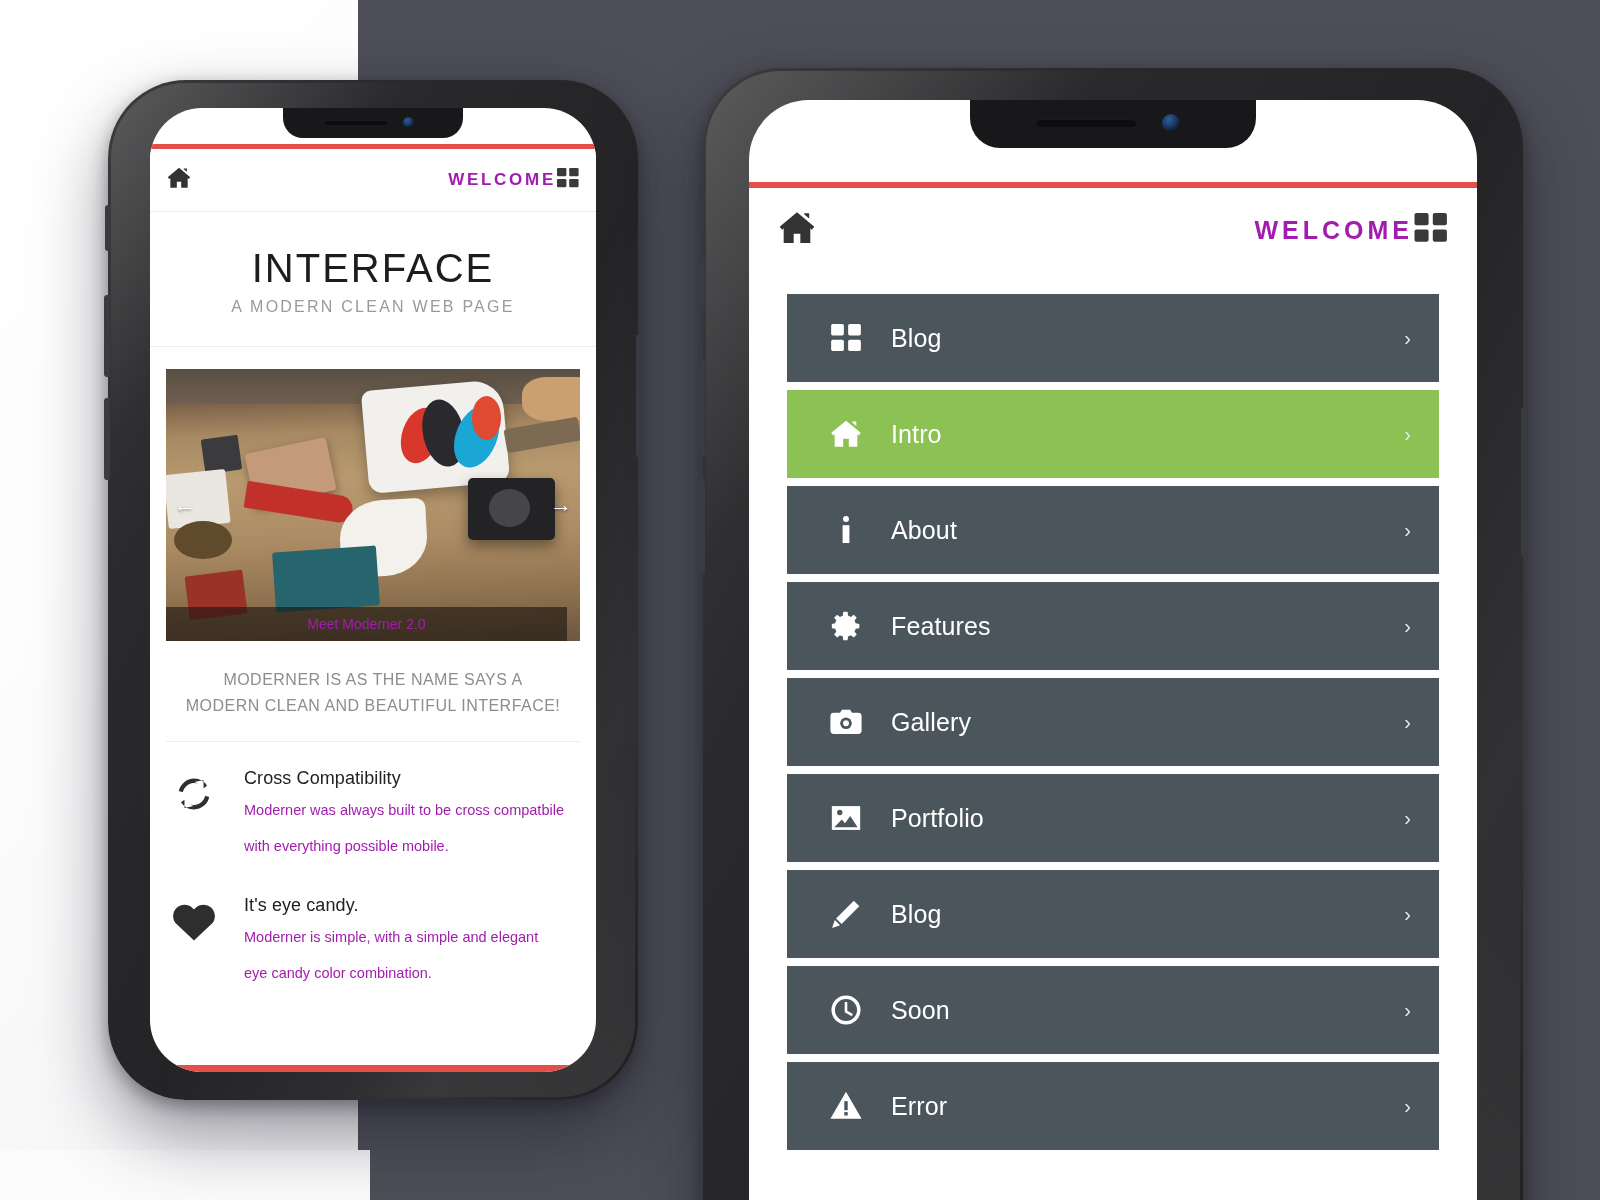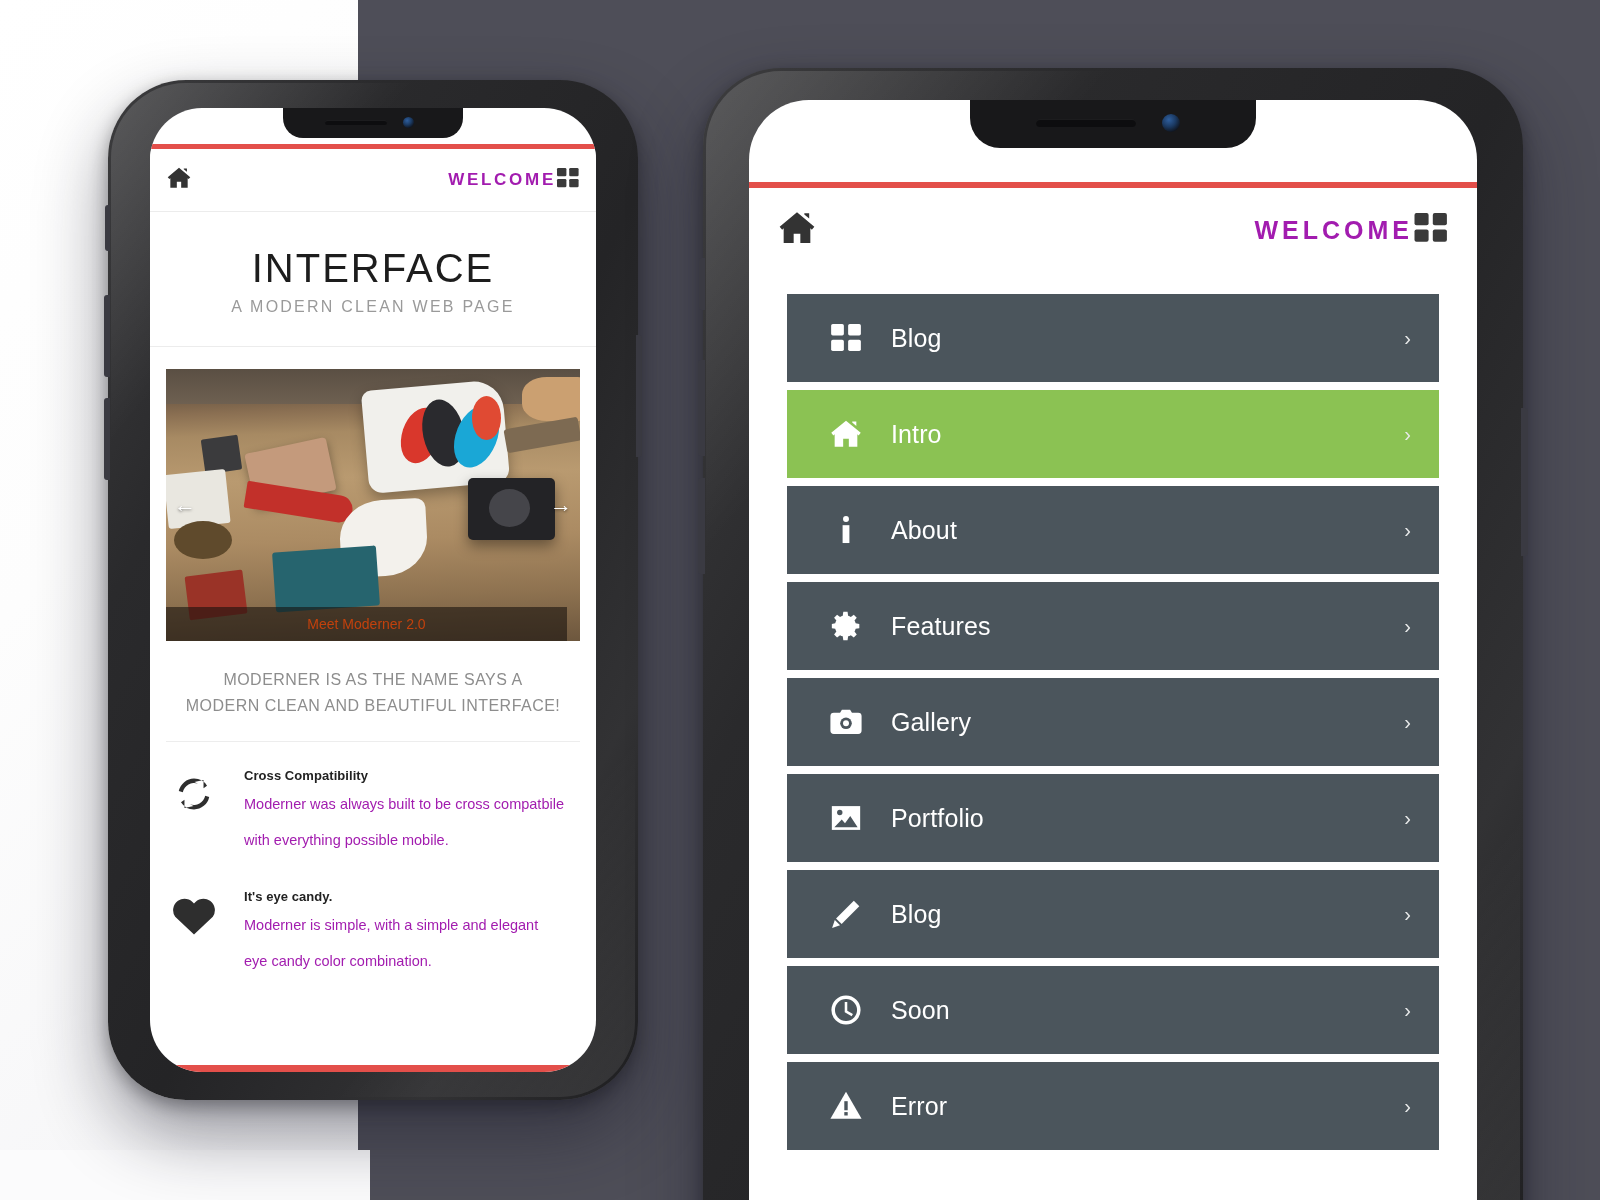--- a/index.html
+++ b/index.html
@@ -72,38 +72,38 @@
 
   .brand-block { text-align:center; padding:34px 0 30px; }
   .brand-name { font-size:40px; color:#1d1d1d; letter-spacing:.05em; font-weight:400;
                 font-family:"Liberation Sans",sans-serif; }
   .brand-sub  { font-size:16px; color:#9a9a9a; letter-spacing:.14em; margin-top:7px; }
 
   .carousel { position:relative; margin:22px 16px 0; height:272px; overflow:hidden; }
   .carousel .photo { position:absolute; inset:0; }
   .carousel .cap {
     position:absolute; left:0; right:13px; bottom:0; height:34px;
-    background:rgba(20,16,12,.58); color:#c2410c; font-size:14px;
+    background:rgba(20,16,12,.58); color:#a21caf; font-size:14px;
     display:flex; align-items:center; justify-content:center;
   }
   .carousel .nav {
     position:absolute; top:50%; transform:translateY(-50%);
     width:30px; height:30px; display:flex; align-items:center; justify-content:center;
     color:#fff; font-size:22px; line-height:1; text-shadow:0 1px 3px rgba(0,0,0,.55);
   }
   .carousel .nav.l { left:4px; }
   .carousel .nav.r { right:4px; }
 
   .tagline { text-align:center; color:#8d8d8d; font-size:16px; letter-spacing:.03em;
              line-height:1.62; padding:26px 22px 22px; }
   .divider { height:1px; background:#ededed; margin:0 16px; }
 
   .feat { display:flex; gap:22px; padding:26px 16px 4px; }
   .feat .fico { flex:0 0 56px; display:flex; align-items:flex-start; justify-content:center; padding-top:4px; }
-  .feat .ftxt h4 { font-size:13px; color:#222; font-weight:700; letter-spacing:.005em; }
+  .feat .ftxt h4 { font-size:18px; color:#222; font-weight:400; letter-spacing:.005em; }
   .feat .ftxt p  { font-size:14.5px; color:#a21caf; line-height:2.0; margin-top:7px; }
 
   
   #phoneR { left:703px; top:68px; width:820px; height:1230px; }
   #phoneR .screen { left:46px; top:32px; width:728px; height:1190px; border-radius:60px; }
   #phoneR .notch { width:286px; height:48px; border-radius:0 0 30px 30px; }
   #phoneR .notch .speaker { width:100px; height:8px; left:66px; top:19px; }
   #phoneR .notch .camera  { width:18px; height:18px; left:192px; top:14px; }
 
   #phoneR .redbar { height:6px; margin-top:82px; }

